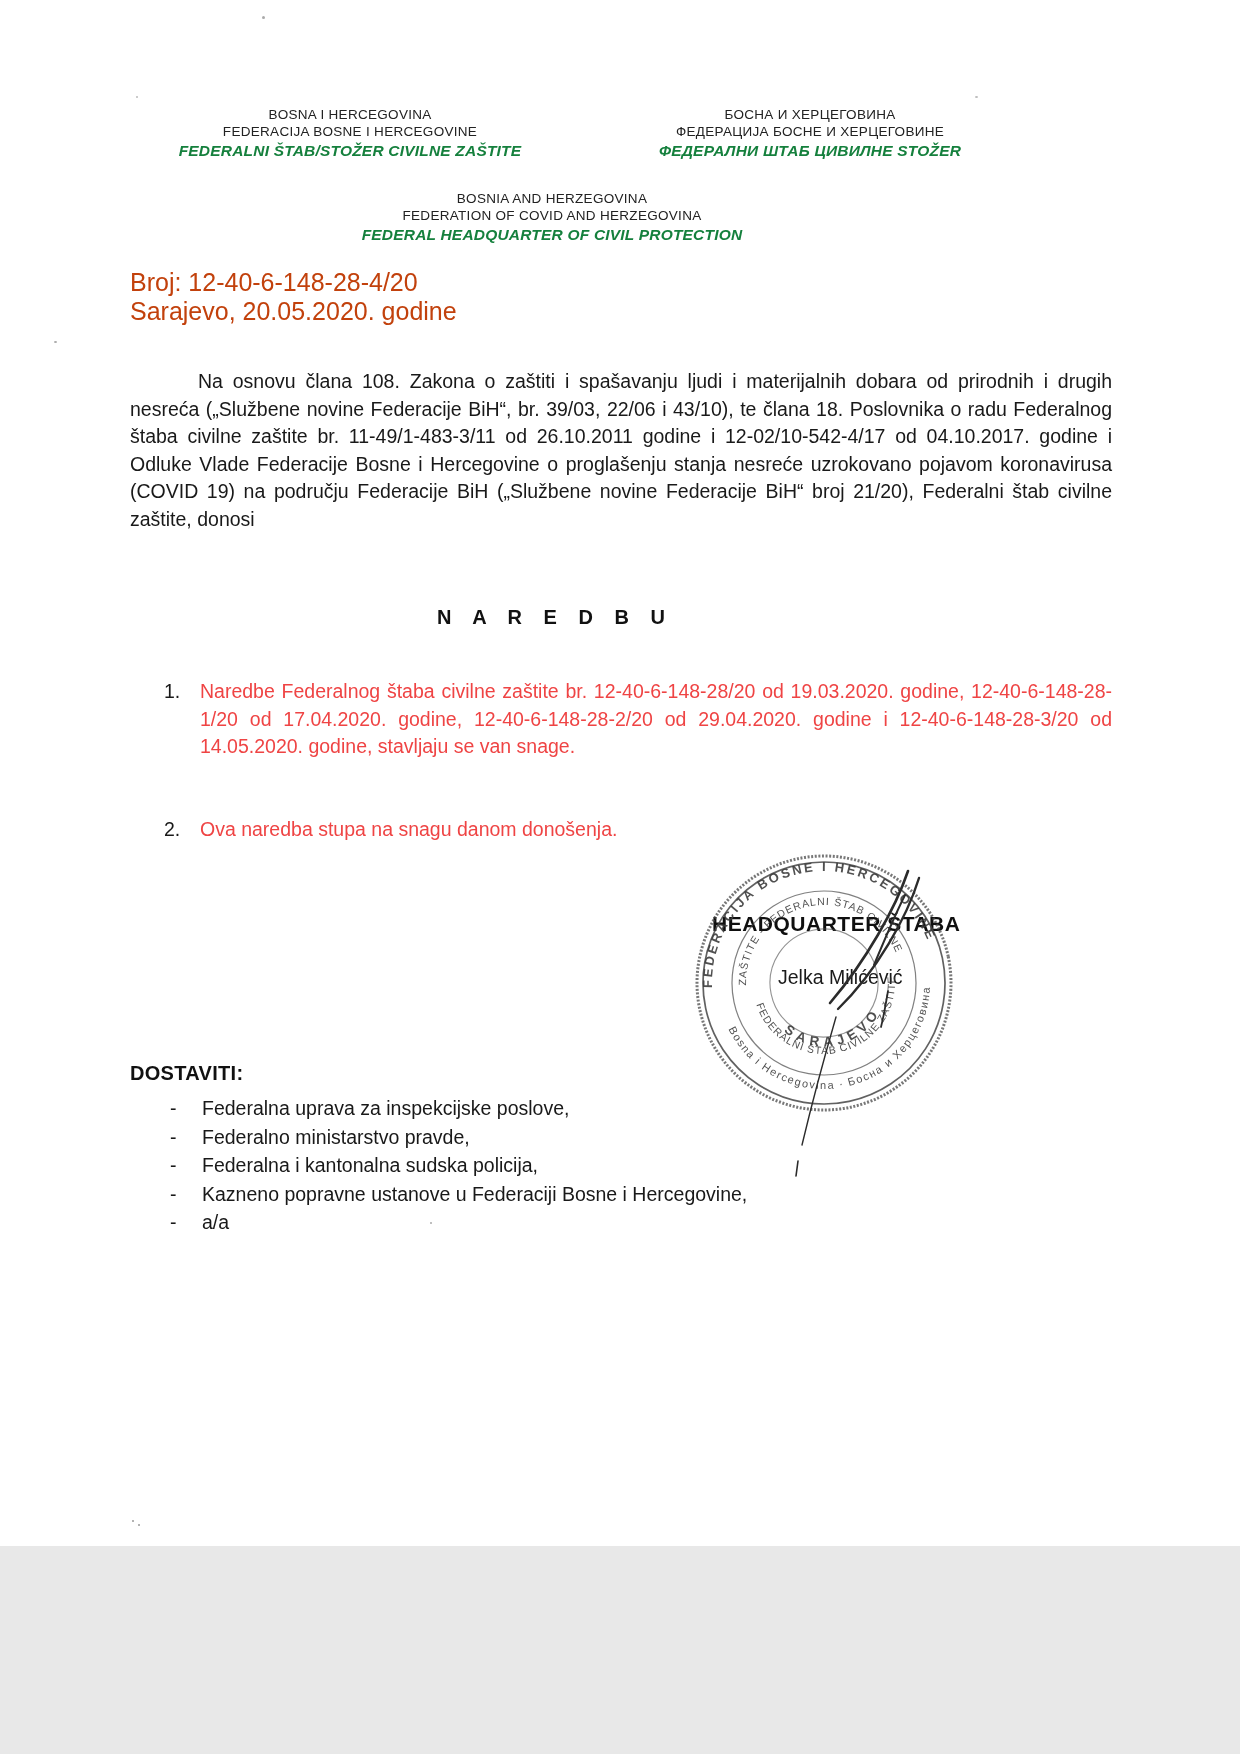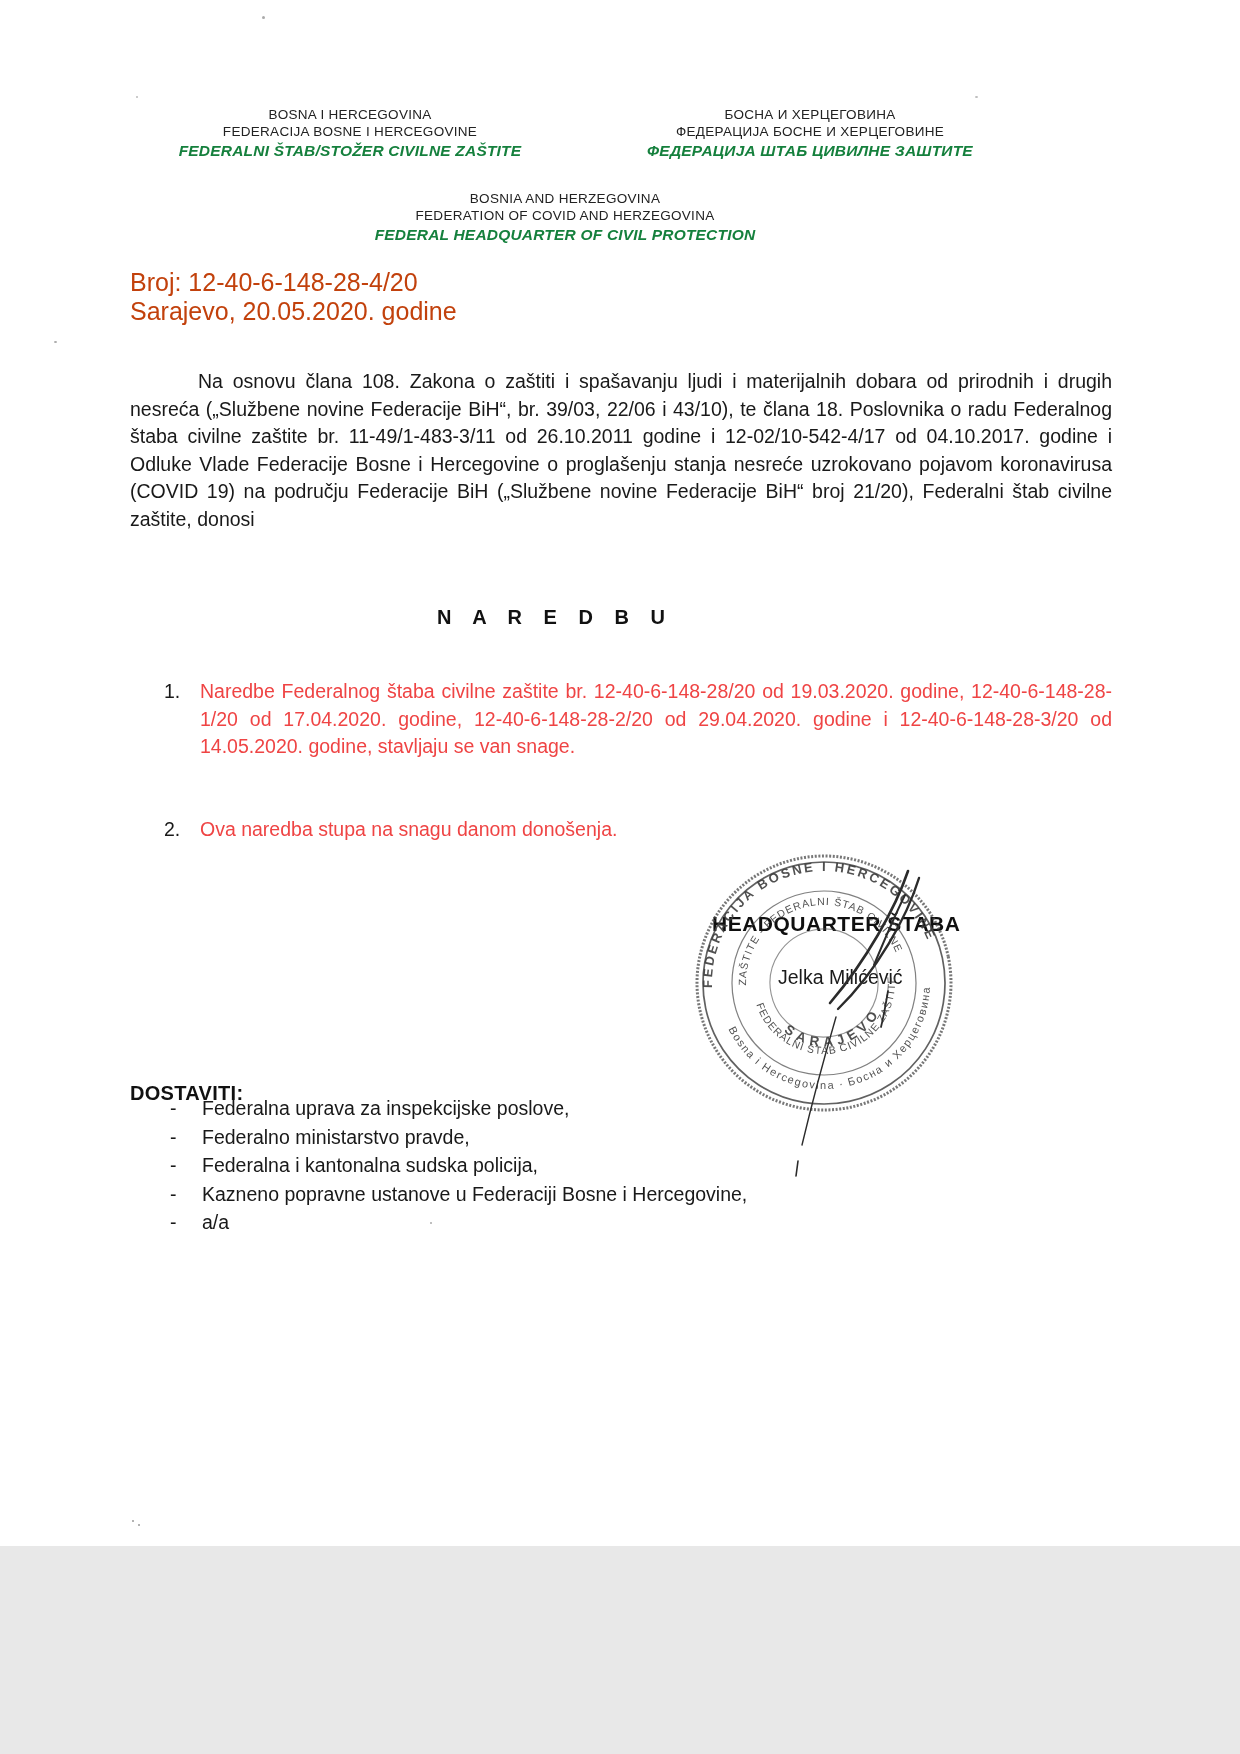--- a/index.html
+++ b/index.html
@@ -50,24 +50,24 @@
 
   <div class="abs center" style="left:130px;top:106px;width:440px;">
     <div class="hdr-small">BOSNA I HERCEGOVINA</div>
     <div class="hdr-small">FEDERACIJA BOSNE I HERCEGOVINE</div>
     <div class="hdr-bold">FEDERALNI ŠTAB/STOŽER CIVILNE ZAŠTITE</div>
   </div>
 
   <div class="abs center" style="left:595px;top:106px;width:430px;">
     <div class="hdr-small">БОСНА И ХЕРЦЕГОВИНА</div>
     <div class="hdr-small">ФЕДЕРАЦИЈА БОСНЕ И ХЕРЦЕГОВИНЕ</div>
-    <div class="hdr-bold">ФЕДЕРАЦИЈА ШТАБ ЦИВИЛНЕ ЗАШТИТЕ</div>
+    <div class="hdr-bold">ФЕДЕРАЛНИ ШТАБ ЦИВИЛНЕ STOŽER</div>
   </div>
 
-  <div class="abs center" style="left:330px;top:190px;width:470px;">
+  <div class="abs center" style="left:317px;top:190px;width:470px;">
     <div class="hdr-small">BOSNIA AND HERZEGOVINA</div>
     <div class="hdr-small">FEDERATION OF COVID AND HERZEGOVINA</div>
     <div class="hdr-bold">FEDERAL HEADQUARTER OF CIVIL PROTECTION</div>
   </div>
 
   <div class="abs" style="left:130px;top:268px;width:600px;">
     <div class="ref-line">Broj: 12-40-6-148-28-4/20</div>
     <div class="ref-line">Sarajevo, 20.05.2020. godine</div>
   </div>
 
@@ -120,21 +120,21 @@
     <g fill="none" stroke="#2b2b2b" stroke-linecap="round">
       <path d="M 228 26 C 216 62 186 116 150 158" stroke-width="2.6"></path>
       <path d="M 239 33 C 227 72 197 126 158 164" stroke-width="2.4"></path>
       <path d="M 194 120 C 204 96 214 72 225 50" stroke-width="2"></path>
       <path d="M 208 146 C 206 158 204 170 201 182" stroke-width="1.8"></path>
       <path d="M 156 172 C 145 210 132 258 122 300" stroke-width="1.4"></path>
       <path d="M 118 316 L 116 331" stroke-width="1.6"></path>
     </g>
   </svg>
 
-  <div class="abs dost-title" style="left:130px;top:1062px;margin-top:20px;">DOSTAVITI:</div>
+  <div class="abs dost-title" style="left:130px;top:1062px;">DOSTAVITI:</div>
 
   <div class="abs" style="left:166px;top:1094px;width:840px;">
     <div class="dost-row">
       <span class="dost-dash">-</span>
       <span>Federalna uprava za inspekcijske poslove,</span>
     </div>
     <div class="dost-row">
       <span class="dost-dash">-</span>
       <span>Federalno ministarstvo pravde,</span>
     </div>

